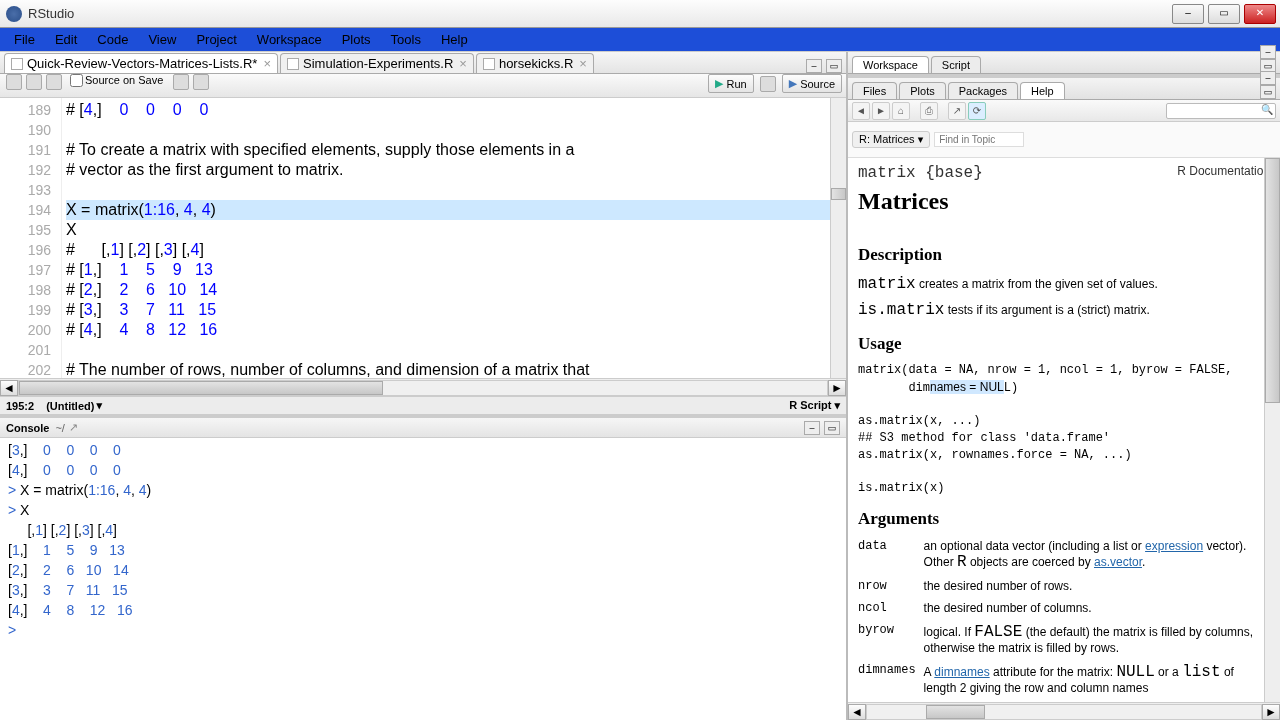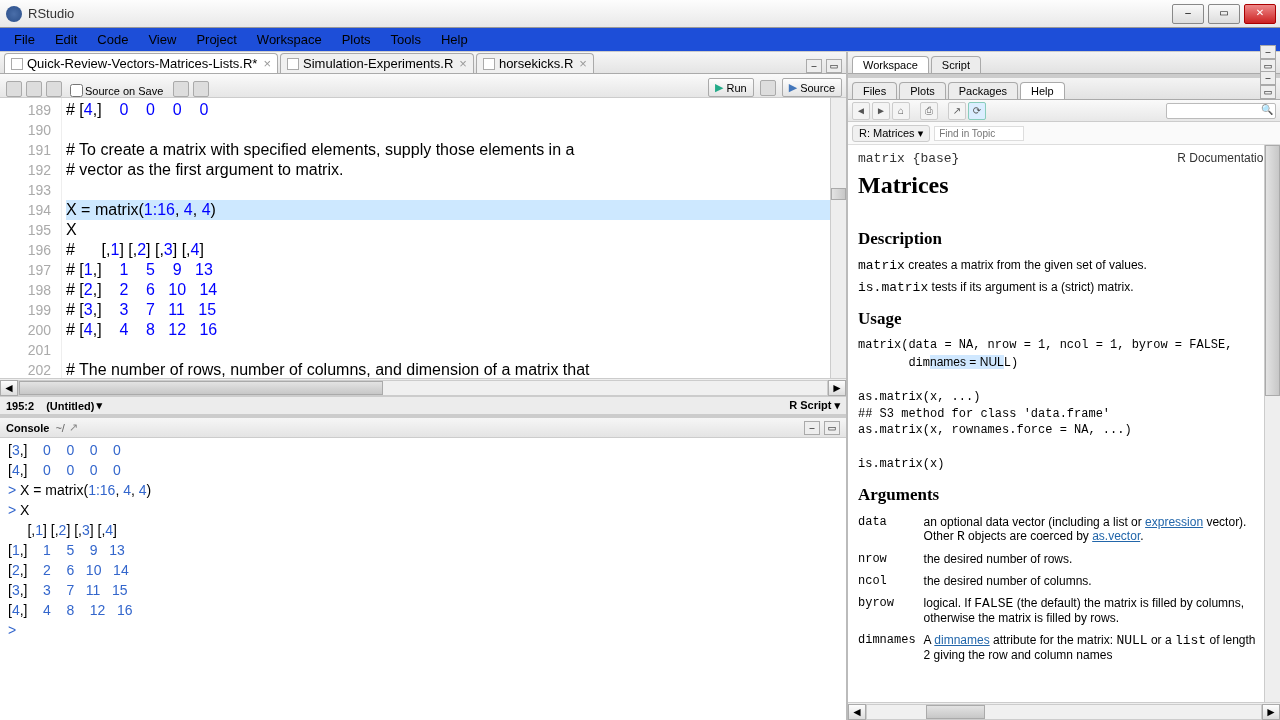--- a/index.html
+++ b/index.html
@@ -25,21 +25,21 @@
 
 .tabs { height:22px; background:linear-gradient(#f6f6f6,#e4e4e4); display:flex; align-items:flex-end; padding:0 4px; border-bottom:1px solid #aaa; }
 .tab { background:#f0f0f0; border:1px solid #aaa; border-bottom:none; border-radius:4px 4px 0 0; padding:2px 6px; margin-right:2px; font-size:13px; display:flex; align-items:center; cursor:pointer;margin-top:47px; }
 .tab.active { background:#fff; }
 .tab .close-x { margin-left:6px; color:#999; }
 .tab .doc-icon { width:12px; height:12px; background:#fff; border:1px solid #aaa; margin-right:4px; }
 .tabs .win-tiny { margin-left:auto; display:flex; gap:4px; }
 .tiny-btn { width:16px; height:14px; border:1px solid #aaa; background:#eee; text-align:center; line-height:12px; font-size:9px; cursor:pointer; }
 
 
-.toolbar { height:24px; background:linear-gradient(#fafafa,#e6e6e6); display:flex; align-items:flex-end; padding:0 4px; border-bottom:1px solid #ccc; font-size:11px; }
+.toolbar { height:24px; background:linear-gradient(#fafafa,#e6e6e6); display:flex; align-items:flex-start; padding:0 4px; border-bottom:1px solid #ccc; font-size:11px; }
 .toolbar .tb-icon { width:16px; height:16px; margin:0 2px; background:#ddd; border:1px solid #aaa; border-radius:2px; cursor:pointer; }
 .toolbar input[type=checkbox] { margin:0 2px 0 6px; }
 .toolbar .tb-right { margin-left:auto; display:flex; align-items:center; gap:4px; }
 .toolbar .run-btn, .toolbar .src-btn { display:flex; align-items:center; padding:2px 6px; border:1px solid #aaa; background:linear-gradient(#fdfdfd,#e4e4e4); border-radius:2px; cursor:pointer; }
 .toolbar .run-btn .play { color:#2a8; margin-right:3px; }
 .toolbar .src-btn .play { color:#47b; margin-right:3px; }
 
 
 .source { flex:1; display:flex; overflow:hidden; background:#fff; position:relative; }
 .gutter { width:62px; background:#fff; text-align:right; padding:2px 10px 0 0; color:#aaa; font-family:"Courier New",monospace; font-size:14px; line-height:20px; border-right:1px solid #eee; }
@@ -75,30 +75,30 @@
 .rtab.active { background:#fff; }
 
 .rtoolbar { height:22px; background:linear-gradient(#fafafa,#e8e8e8); display:flex; align-items:center; padding:0 4px; gap:2px; border-bottom:1px solid #ccc; }
 .rtoolbar .ri { width:18px; height:18px; border:1px solid #ccc; background:#f4f4f4; border-radius:2px; cursor:pointer; text-align:center; line-height:16px; font-size:10px; color:#555; }
 .rtoolbar .ri.active { background:#dbeeff; border-color:#8cb; }
 .rtoolbar .srch { margin-left:auto; }
 .rtoolbar input { width:110px; height:16px; border:1px solid #bbb; border-radius:2px; padding:0 16px 0 4px; font-size:11px; }
 .srch-wrap { position:relative; }
 .srch-wrap .mag { position:absolute; right:2px; top:1px; color:#888; font-size:10px; }
 
-.crumb { height:23px; background:#fafafa; border-bottom:1px solid #ddd; display:flex; align-items:center; padding:0 4px; font-size:11px; }
+.crumb { height:36px; background:#fafafa; border-bottom:1px solid #ddd; display:flex; align-items:center; padding:0 4px; font-size:11px; }
 .crumb .chip { background:#f0f0f0; border:1px solid #ccc; border-radius:3px; padding:1px 6px; margin-right:4px; cursor:pointer; }
 .crumb input { border:1px solid #ddd; padding:1px 4px; font-size:10px; color:#aaa; width:90px; }
 
 .help { flex:1; background:#fff; overflow:hidden; padding:6px 10px 0 10px; font-size:12px; position:relative; }
 .help .toprow { display:flex; justify-content:space-between; color:#333; font-size:12px; margin-bottom:6px; }
 .help h1 { font-family:Georgia,serif; font-size:24px; margin:6px 0 30px; }
 .help h2 { font-family:Georgia,serif; font-size:17px; margin:12px 0 8px; }
 .help p { margin:4px 0; line-height:1.4; font-size:12px; }
-.help code, .help .mono { font-family:"Courier New",monospace; font-size:13px;text-align:center; }
+.help code, .help .mono { font-family:"Courier New",monospace; font-size:16px;text-align:center; }
 .help a { color:#26a; text-decoration:underline; }
 .help pre { font-family:"Courier New",monospace; font-size:12px; margin:6px 0; line-height:1.4; }
 .help .selmark { background:#d0e8ff; }
 
 table.args { border-collapse:collapse; margin-top:4px; }
 table.args td { vertical-align:top; padding:2px 8px 6px 0; font-size:12px; }
 table.args td.k { font-family:"Courier New",monospace; white-space:nowrap; }
 
 
 .vscroll-fake { position:absolute; right:0; top:0; bottom:18px; width:16px; background:#eee; border-left:1px solid #ccc; }

